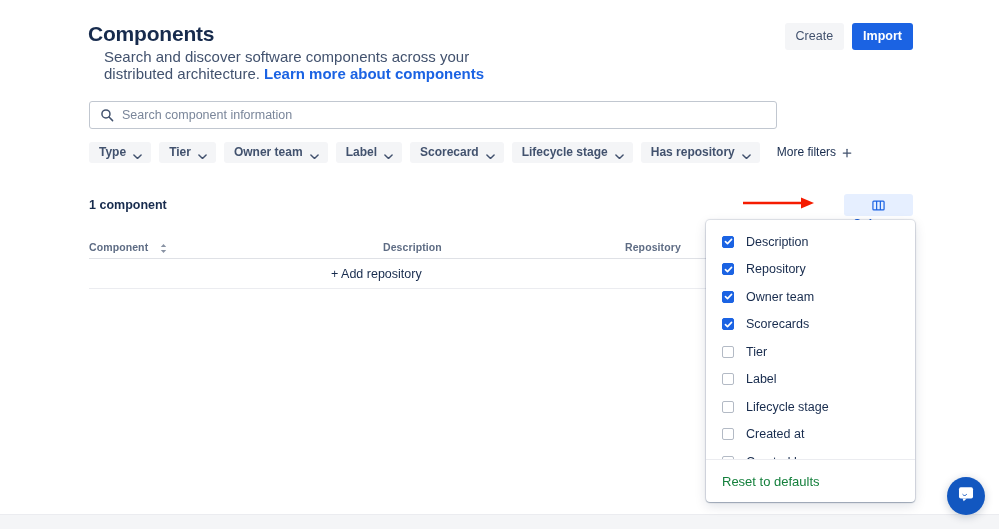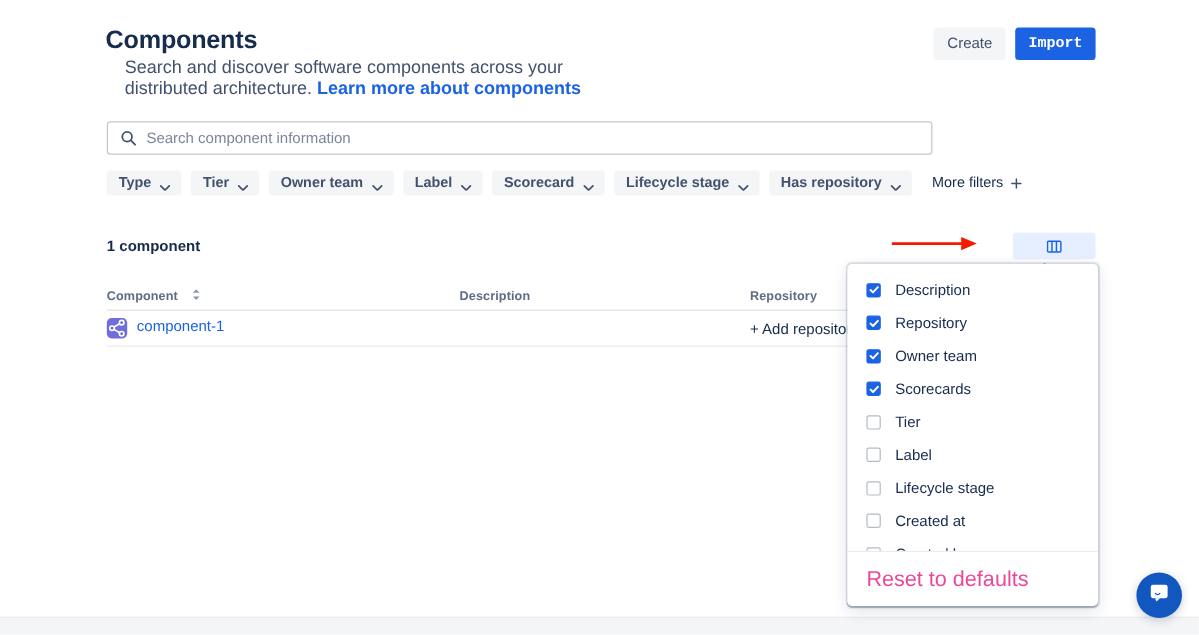--- a/index.html
+++ b/index.html
@@ -74,21 +74,20 @@
   }
   .btn-default {
     background: #f4f5f7;
     color: #42526e;
     font-weight: 500;
   }
   .btn-primary {
     background: #1b63e3;
     color: #ffffff;
     font-weight: 600;
-    font-family: Liberation Mono, monospace;
   }
 
   
   .intro {
     position: absolute;
     left: 104px;
     top: 49px;
     width: 400px;
     font-size: 15px;
     line-height: 16.5px;
@@ -240,21 +239,21 @@
     color: #5e6c84;
     letter-spacing: 0.1px;
   }
   .t-row {
     display: flex;
     align-items: center;
     height: 29px;
     border-bottom: 1px solid #ebecf0;
     font-size: 12.5px;
   }
-  .c-component { width: 294px; display: flex; align-items: flex-start; gap: 8px; }
+  .c-component { width: 294px; display: flex; align-items: center; gap: 8px; }
   .c-desc { width: 242px; }
   .c-repo { flex: 1; }
   .sort-icon { width: 7px; height: 9px; margin-left: 4px; color: #8993a4; }
   .comp-icon {
     width: 17px;
     height: 17px;
     border-radius: 4px;
     background: #6f6fdb;
     display: flex;
     align-items: center;
@@ -315,22 +314,22 @@
   .dd-label {
     font-size: 12.5px;
     color: #172b4d;
   }
   .dd-footer {
     border-top: 1px solid #ebecf0;
     padding: 12px 16px;
     cursor: pointer;
   }
   .dd-footer-label {
-    font-size: 18px;
-    color: #ec4899;
+    font-size: 13px;
+    color: #15803d;
   }
 
   
   .chat-bubble {
     position: absolute;
     right: 14px;
     bottom: 14px;
     width: 38px;
     height: 38px;
     border-radius: 50%;
@@ -468,32 +467,20 @@
           <svg viewBox="0 0 7 9" fill="currentColor">
               <polygon points="3.5,0 6.2,3 0.8,3"></polygon>
               <polygon points="3.5,9 6.2,6 0.8,6"></polygon>
             </svg>
         </span>
       </div>
       <div class="c-desc">Description</div>
       <div class="c-repo">Repository</div>
     </div>
     <div class="t-row">
-      <div class="c-component">
-        <span class="comp-icon">
-          <svg viewBox="0 0 14 14" fill="none" stroke="#ffffff" stroke-width="1.1">
-            <circle cx="10.2" cy="3.2" r="1.55"></circle>
-            <circle cx="10.2" cy="10.8" r="1.55"></circle>
-            <circle cx="3.6" cy="7" r="1.55"></circle>
-            <line x1="4.9" y1="6.2" x2="8.9" y2="3.9"></line>
-            <line x1="4.9" y1="7.8" x2="8.9" y2="10.1"></line>
-          </svg>
-        </span>
-        <a class="comp-link" href="#">component-1</a>
-      </div>
       <div class="c-desc"></div>
       <div class="c-repo">
         <span class="add-repo">+ Add repository</span>
       </div>
     </div>
   </div>
 
   <div class="dropdown">
     <div class="dd-list">
 

